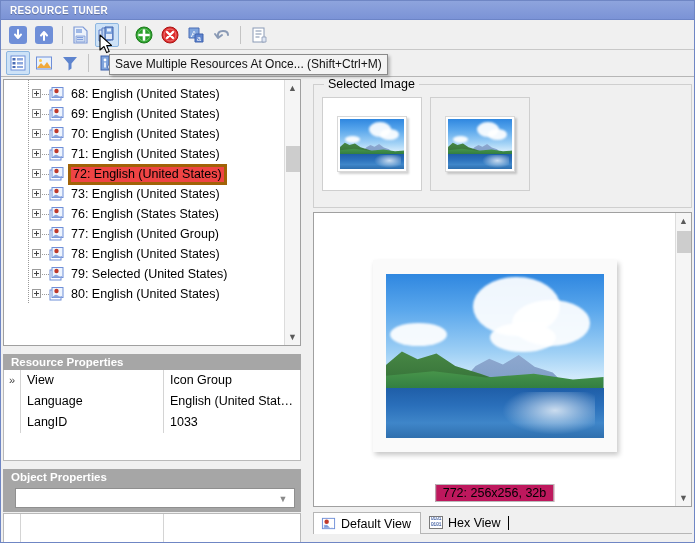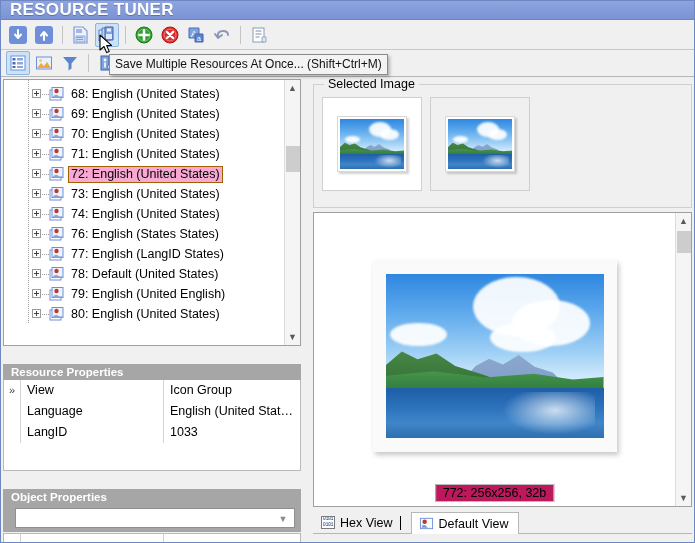--- a/index.html
+++ b/index.html
@@ -23,21 +23,21 @@
   .titlebar {
     height: 19px;
     background: linear-gradient(#8ea4dd, #7b93d6);
     border-bottom: 1px solid #6c84c6;
     display: flex; align-items: center;
     padding-left: 9px;
   }
   .titlebar .title {
     color: #ffffff;
     font-weight: bold;
-    font-size: 17px;
+    font-size: 10px;
     letter-spacing: .3px;
     text-shadow: 0 1px 0 rgba(0,0,0,.25);
   }
 
   
   .toolbar {
     height: 30px;
     background: #f0f0f0;
     border-bottom: 1px solid #c8c8c8;
     display: flex; align-items: center;
@@ -176,22 +176,22 @@
     width: 16px; height: 16px;
   }
   .tree-label {
     margin-left: 42px;
     font-size: 12.5px;
     color: #000;
     padding: 0 3px;
     line-height: 15px;
   }
   .tree-row.selected .tree-label {
-    background: #f9a8d4;
-    border: 1px solid #a16207;
+    background: #ef4444;
+    border: 3px solid #a16207;
     padding: 0 2px;
   }
 
   
   .vscroll {
     width: 16px;
     background: #f5f5f5;
     border-left: 1px solid #dcdcdc;
     position: relative;
     display: flex; flex-direction: column;
@@ -212,21 +212,21 @@
 
   
   .panel-header {
     background: #a6a6a6;
     color: #ffffff;
     font-weight: bold;
     font-size: 11.5px;
     height: 16px;
     line-height: 16px;
     padding-left: 8px;
-    margin: 18px 2px 0 2px;
+    margin: 8px 2px 0 2px;
   }
   .prop-grid {
     margin: 0 2px;
     background: #ffffff;
     border: 1px solid #b9b9b9;
     border-top: none;
     height: 91px;
   }
   .prop-row {
     height: 21px;
@@ -683,69 +683,57 @@
             <div class="tree-row">
               <span class="dotline"></span>
               <span class="expander"></span>
               <span class="elbow"></span>
               <span class="tree-icon"><svg width="16" height="16" viewBox="0 0 16 16">
                   <rect x="1" y="4" width="11" height="10" fill="#fff" stroke="#6f8fd8" stroke-width="1"></rect>
                   <rect x="3" y="1.5" width="11" height="10" fill="#eef4fd" stroke="#6f8fd8" stroke-width="1"></rect>
                   <circle cx="7.5" cy="5" r="2.2" fill="#c0392b"></circle>
                   <path d="M4 10.5 q2.5 -3 5 -1 q1.7 1.4 4 .6 v1.4 h-9 z" fill="#8ea8dd"></path>
                 </svg></span>
-              <span class="tree-label">74: English (United States)</span>
-            </div>
-            <div class="tree-row">
-              <span class="dotline"></span>
-              <span class="expander"></span>
-              <span class="elbow"></span>
-              <span class="tree-icon"><svg width="16" height="16" viewBox="0 0 16 16">
-                  <rect x="1" y="4" width="11" height="10" fill="#fff" stroke="#6f8fd8" stroke-width="1"></rect>
-                  <rect x="3" y="1.5" width="11" height="10" fill="#eef4fd" stroke="#6f8fd8" stroke-width="1"></rect>
-                  <circle cx="7.5" cy="5" r="2.2" fill="#c0392b"></circle>
-                  <path d="M4 10.5 q2.5 -3 5 -1 q1.7 1.4 4 .6 v1.4 h-9 z" fill="#8ea8dd"></path>
-                </svg></span>
               <span class="tree-label">76: English (States States)</span>
             </div>
             <div class="tree-row">
               <span class="dotline"></span>
               <span class="expander"></span>
               <span class="elbow"></span>
               <span class="tree-icon"><svg width="16" height="16" viewBox="0 0 16 16">
                   <rect x="1" y="4" width="11" height="10" fill="#fff" stroke="#6f8fd8" stroke-width="1"></rect>
                   <rect x="3" y="1.5" width="11" height="10" fill="#eef4fd" stroke="#6f8fd8" stroke-width="1"></rect>
                   <circle cx="7.5" cy="5" r="2.2" fill="#c0392b"></circle>
                   <path d="M4 10.5 q2.5 -3 5 -1 q1.7 1.4 4 .6 v1.4 h-9 z" fill="#8ea8dd"></path>
                 </svg></span>
-              <span class="tree-label">77: English (LangID States)</span>
-            </div>
-            <div class="tree-row">
-              <span class="dotline"></span>
-              <span class="expander"></span>
-              <span class="elbow"></span>
-              <span class="tree-icon"><svg width="16" height="16" viewBox="0 0 16 16">
-                  <rect x="1" y="4" width="11" height="10" fill="#fff" stroke="#6f8fd8" stroke-width="1"></rect>
-                  <rect x="3" y="1.5" width="11" height="10" fill="#eef4fd" stroke="#6f8fd8" stroke-width="1"></rect>
-                  <circle cx="7.5" cy="5" r="2.2" fill="#c0392b"></circle>
-                  <path d="M4 10.5 q2.5 -3 5 -1 q1.7 1.4 4 .6 v1.4 h-9 z" fill="#8ea8dd"></path>
-                </svg></span>
-              <span class="tree-label">78: Default (United States)</span>
-            </div>
-            <div class="tree-row">
-              <span class="dotline"></span>
-              <span class="expander"></span>
-              <span class="elbow"></span>
-              <span class="tree-icon"><svg width="16" height="16" viewBox="0 0 16 16">
-                  <rect x="1" y="4" width="11" height="10" fill="#fff" stroke="#6f8fd8" stroke-width="1"></rect>
-                  <rect x="3" y="1.5" width="11" height="10" fill="#eef4fd" stroke="#6f8fd8" stroke-width="1"></rect>
-                  <circle cx="7.5" cy="5" r="2.2" fill="#c0392b"></circle>
-                  <path d="M4 10.5 q2.5 -3 5 -1 q1.7 1.4 4 .6 v1.4 h-9 z" fill="#8ea8dd"></path>
-                </svg></span>
-              <span class="tree-label">79: English (United English)</span>
+              <span class="tree-label">77: English (United Group)</span>
+            </div>
+            <div class="tree-row">
+              <span class="dotline"></span>
+              <span class="expander"></span>
+              <span class="elbow"></span>
+              <span class="tree-icon"><svg width="16" height="16" viewBox="0 0 16 16">
+                  <rect x="1" y="4" width="11" height="10" fill="#fff" stroke="#6f8fd8" stroke-width="1"></rect>
+                  <rect x="3" y="1.5" width="11" height="10" fill="#eef4fd" stroke="#6f8fd8" stroke-width="1"></rect>
+                  <circle cx="7.5" cy="5" r="2.2" fill="#c0392b"></circle>
+                  <path d="M4 10.5 q2.5 -3 5 -1 q1.7 1.4 4 .6 v1.4 h-9 z" fill="#8ea8dd"></path>
+                </svg></span>
+              <span class="tree-label">78: English (United States)</span>
+            </div>
+            <div class="tree-row">
+              <span class="dotline"></span>
+              <span class="expander"></span>
+              <span class="elbow"></span>
+              <span class="tree-icon"><svg width="16" height="16" viewBox="0 0 16 16">
+                  <rect x="1" y="4" width="11" height="10" fill="#fff" stroke="#6f8fd8" stroke-width="1"></rect>
+                  <rect x="3" y="1.5" width="11" height="10" fill="#eef4fd" stroke="#6f8fd8" stroke-width="1"></rect>
+                  <circle cx="7.5" cy="5" r="2.2" fill="#c0392b"></circle>
+                  <path d="M4 10.5 q2.5 -3 5 -1 q1.7 1.4 4 .6 v1.4 h-9 z" fill="#8ea8dd"></path>
+                </svg></span>
+              <span class="tree-label">79: Selected (United States)</span>
             </div>
             <div class="tree-row">
               <span class="dotline"></span>
               <span class="expander"></span>
               <span class="elbow"></span>
               <span class="tree-icon"><svg width="16" height="16" viewBox="0 0 16 16">
                   <rect x="1" y="4" width="11" height="10" fill="#fff" stroke="#6f8fd8" stroke-width="1"></rect>
                   <rect x="3" y="1.5" width="11" height="10" fill="#eef4fd" stroke="#6f8fd8" stroke-width="1"></rect>
                   <circle cx="7.5" cy="5" r="2.2" fill="#c0392b"></circle>
                   <path d="M4 10.5 q2.5 -3 5 -1 q1.7 1.4 4 .6 v1.4 h-9 z" fill="#8ea8dd"></path>
@@ -851,32 +839,32 @@
           <div class="size-label">772: 256x256, 32b</div>
         </div>
         <div class="vscroll">
           <div class="vs-arrow">▲</div>
           <div class="vs-thumb" style="top:18px;height:22px"></div>
           <div class="vs-arrow">▼</div>
         </div>
       </div>
 
       <div class="tabstrip">
-        <div class="tab">
-          <div class="hexicon">0101<br>0101</div>
-          <span>Hex View</span>
-          <span class="caret"></span>
-        </div>
         <div class="tab active">
           <svg width="15" height="15" viewBox="0 0 16 16">
             <rect x="1.5" y="2.5" width="13" height="11" fill="#fff" stroke="#6f8fd8" stroke-width="1"></rect>
             <circle cx="6" cy="6" r="2.4" fill="#c0392b"></circle>
             <path d="M2.5 12.5 q3 -4 6 -1 q2 2 4.5 1" fill="#8ea8dd"></path>
             <path d="M3 10 h4 M3 11.6 h5" stroke="#6f8fd8" stroke-width=".9"></path>
           </svg>
           <span>Default View</span>
         </div>
+        <div class="tab">
+          <div class="hexicon">0101<br>0101</div>
+          <span>Hex View</span>
+          <span class="caret"></span>
+        </div>
       </div>
 
       <div class="bottom-strip"></div>
     </div>
   </div>
 </div>
 
 </body></html>

